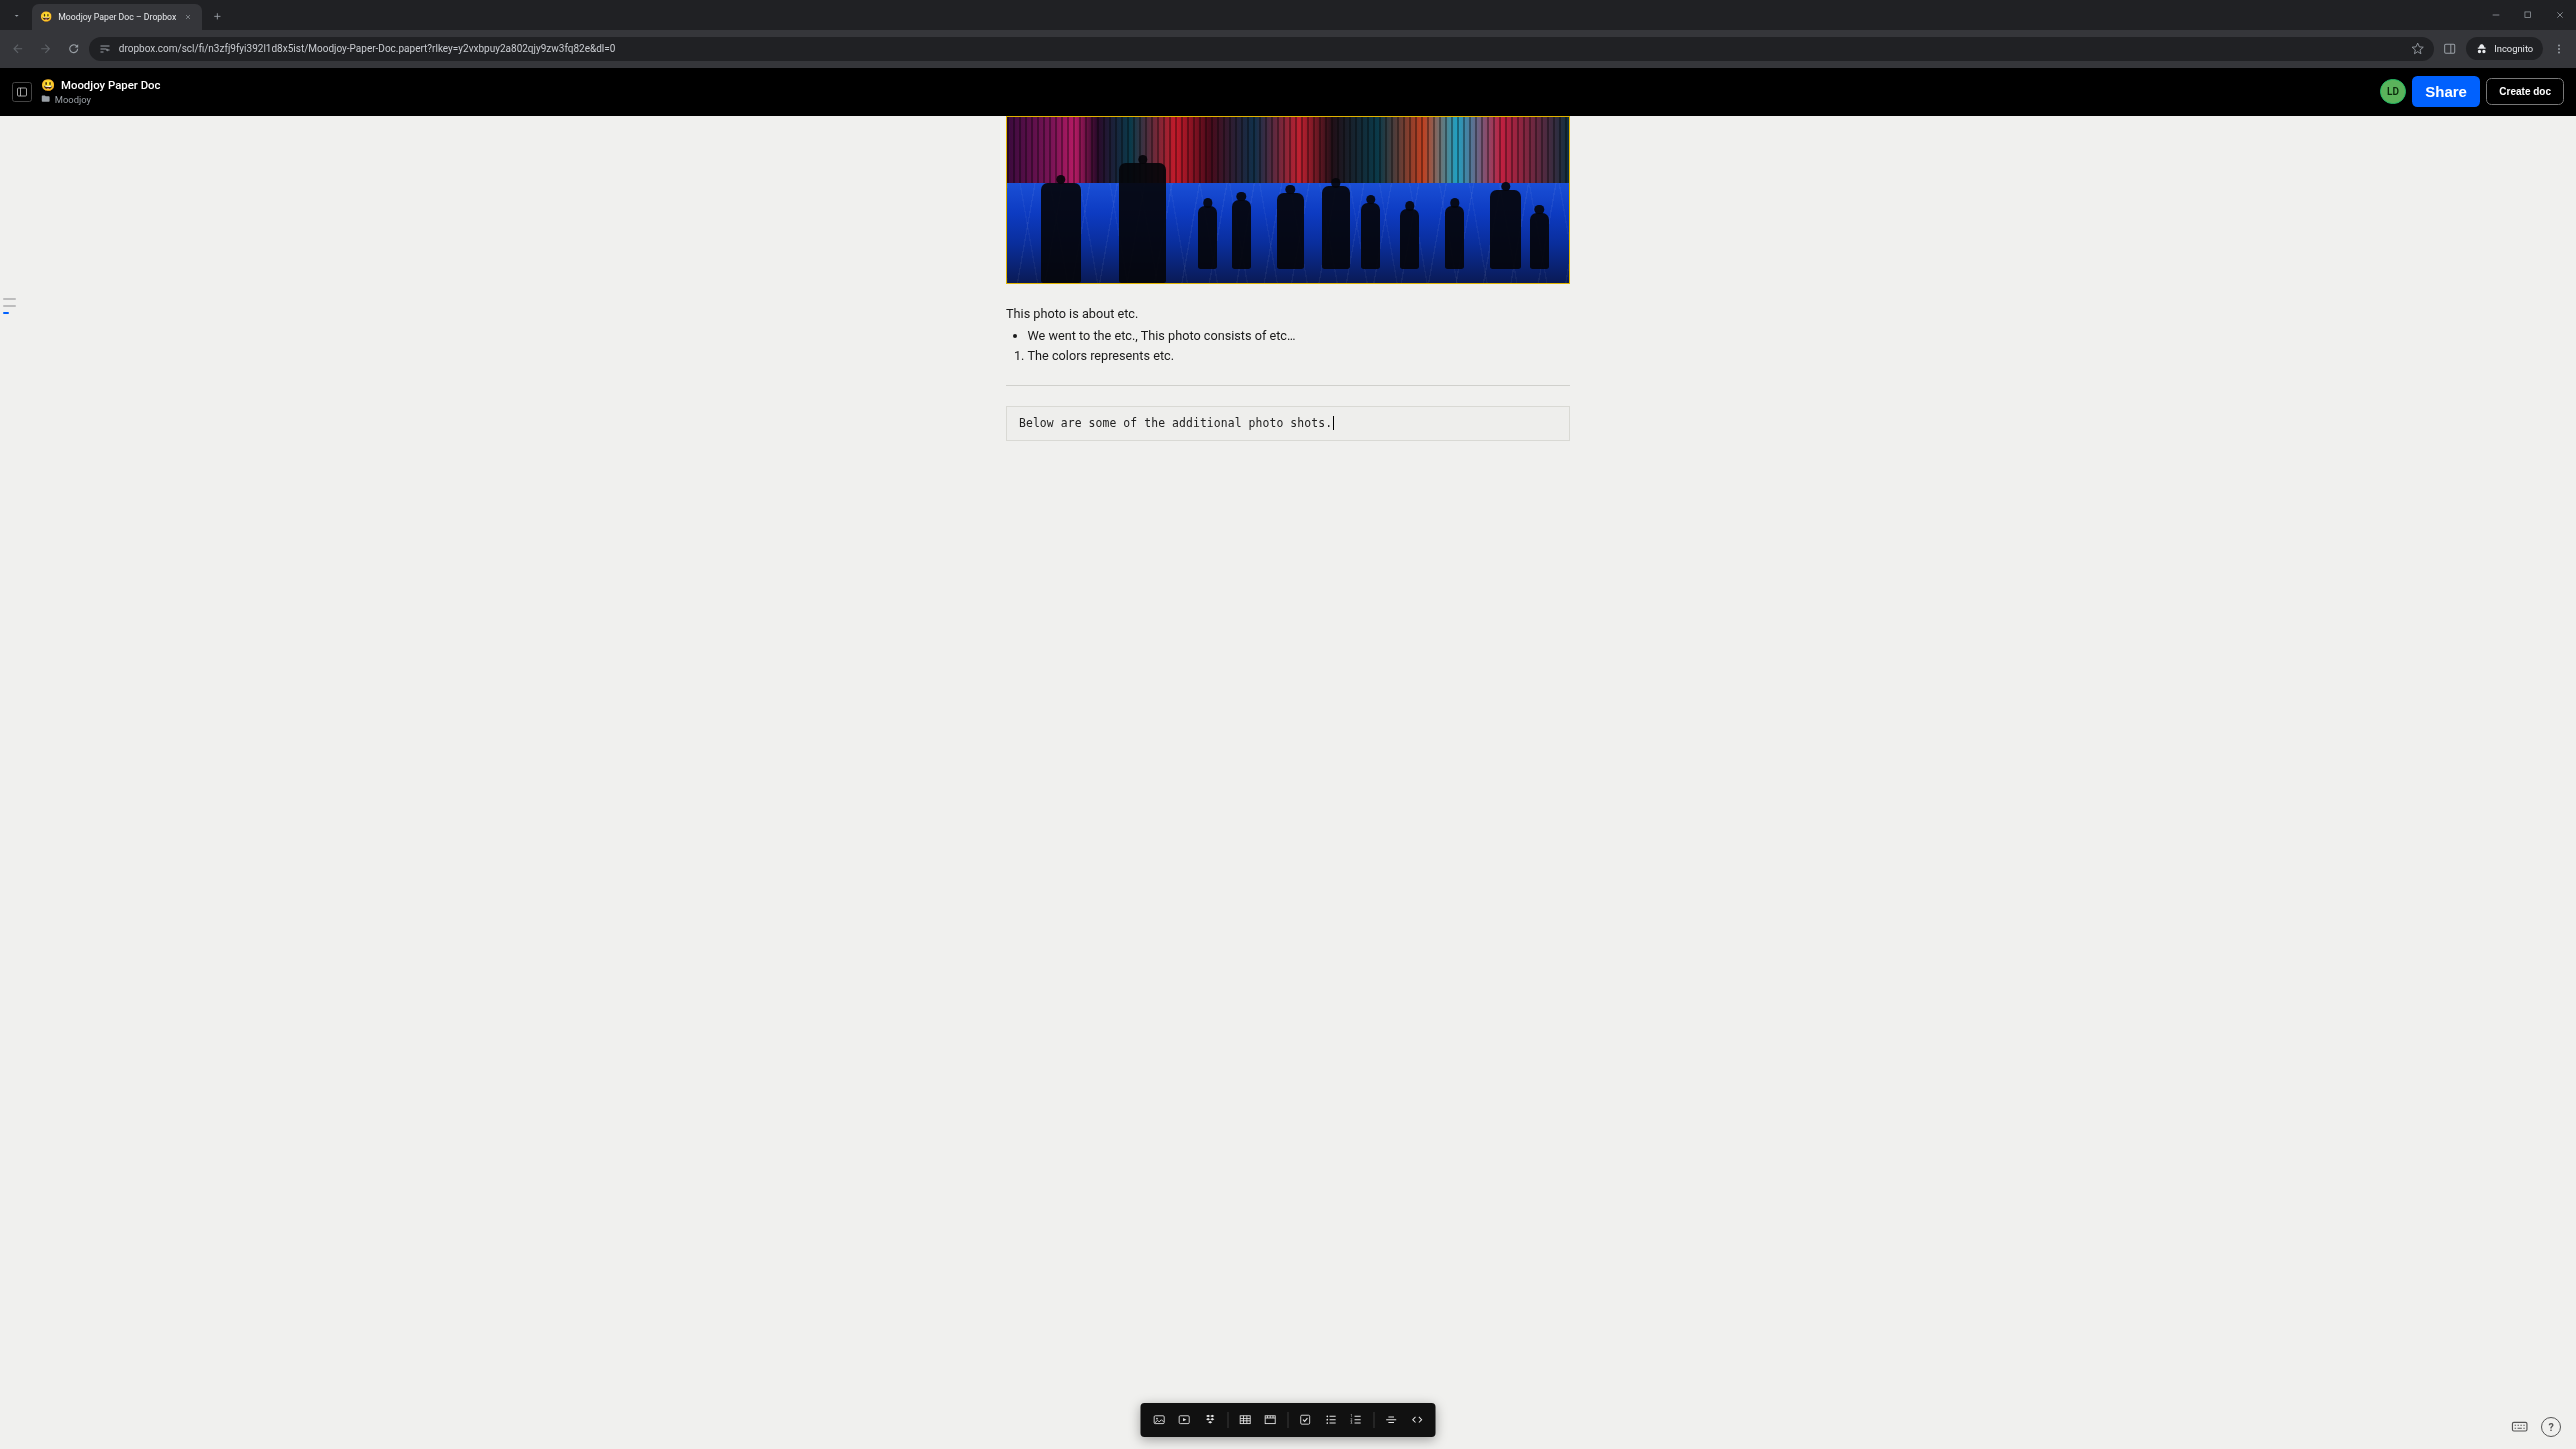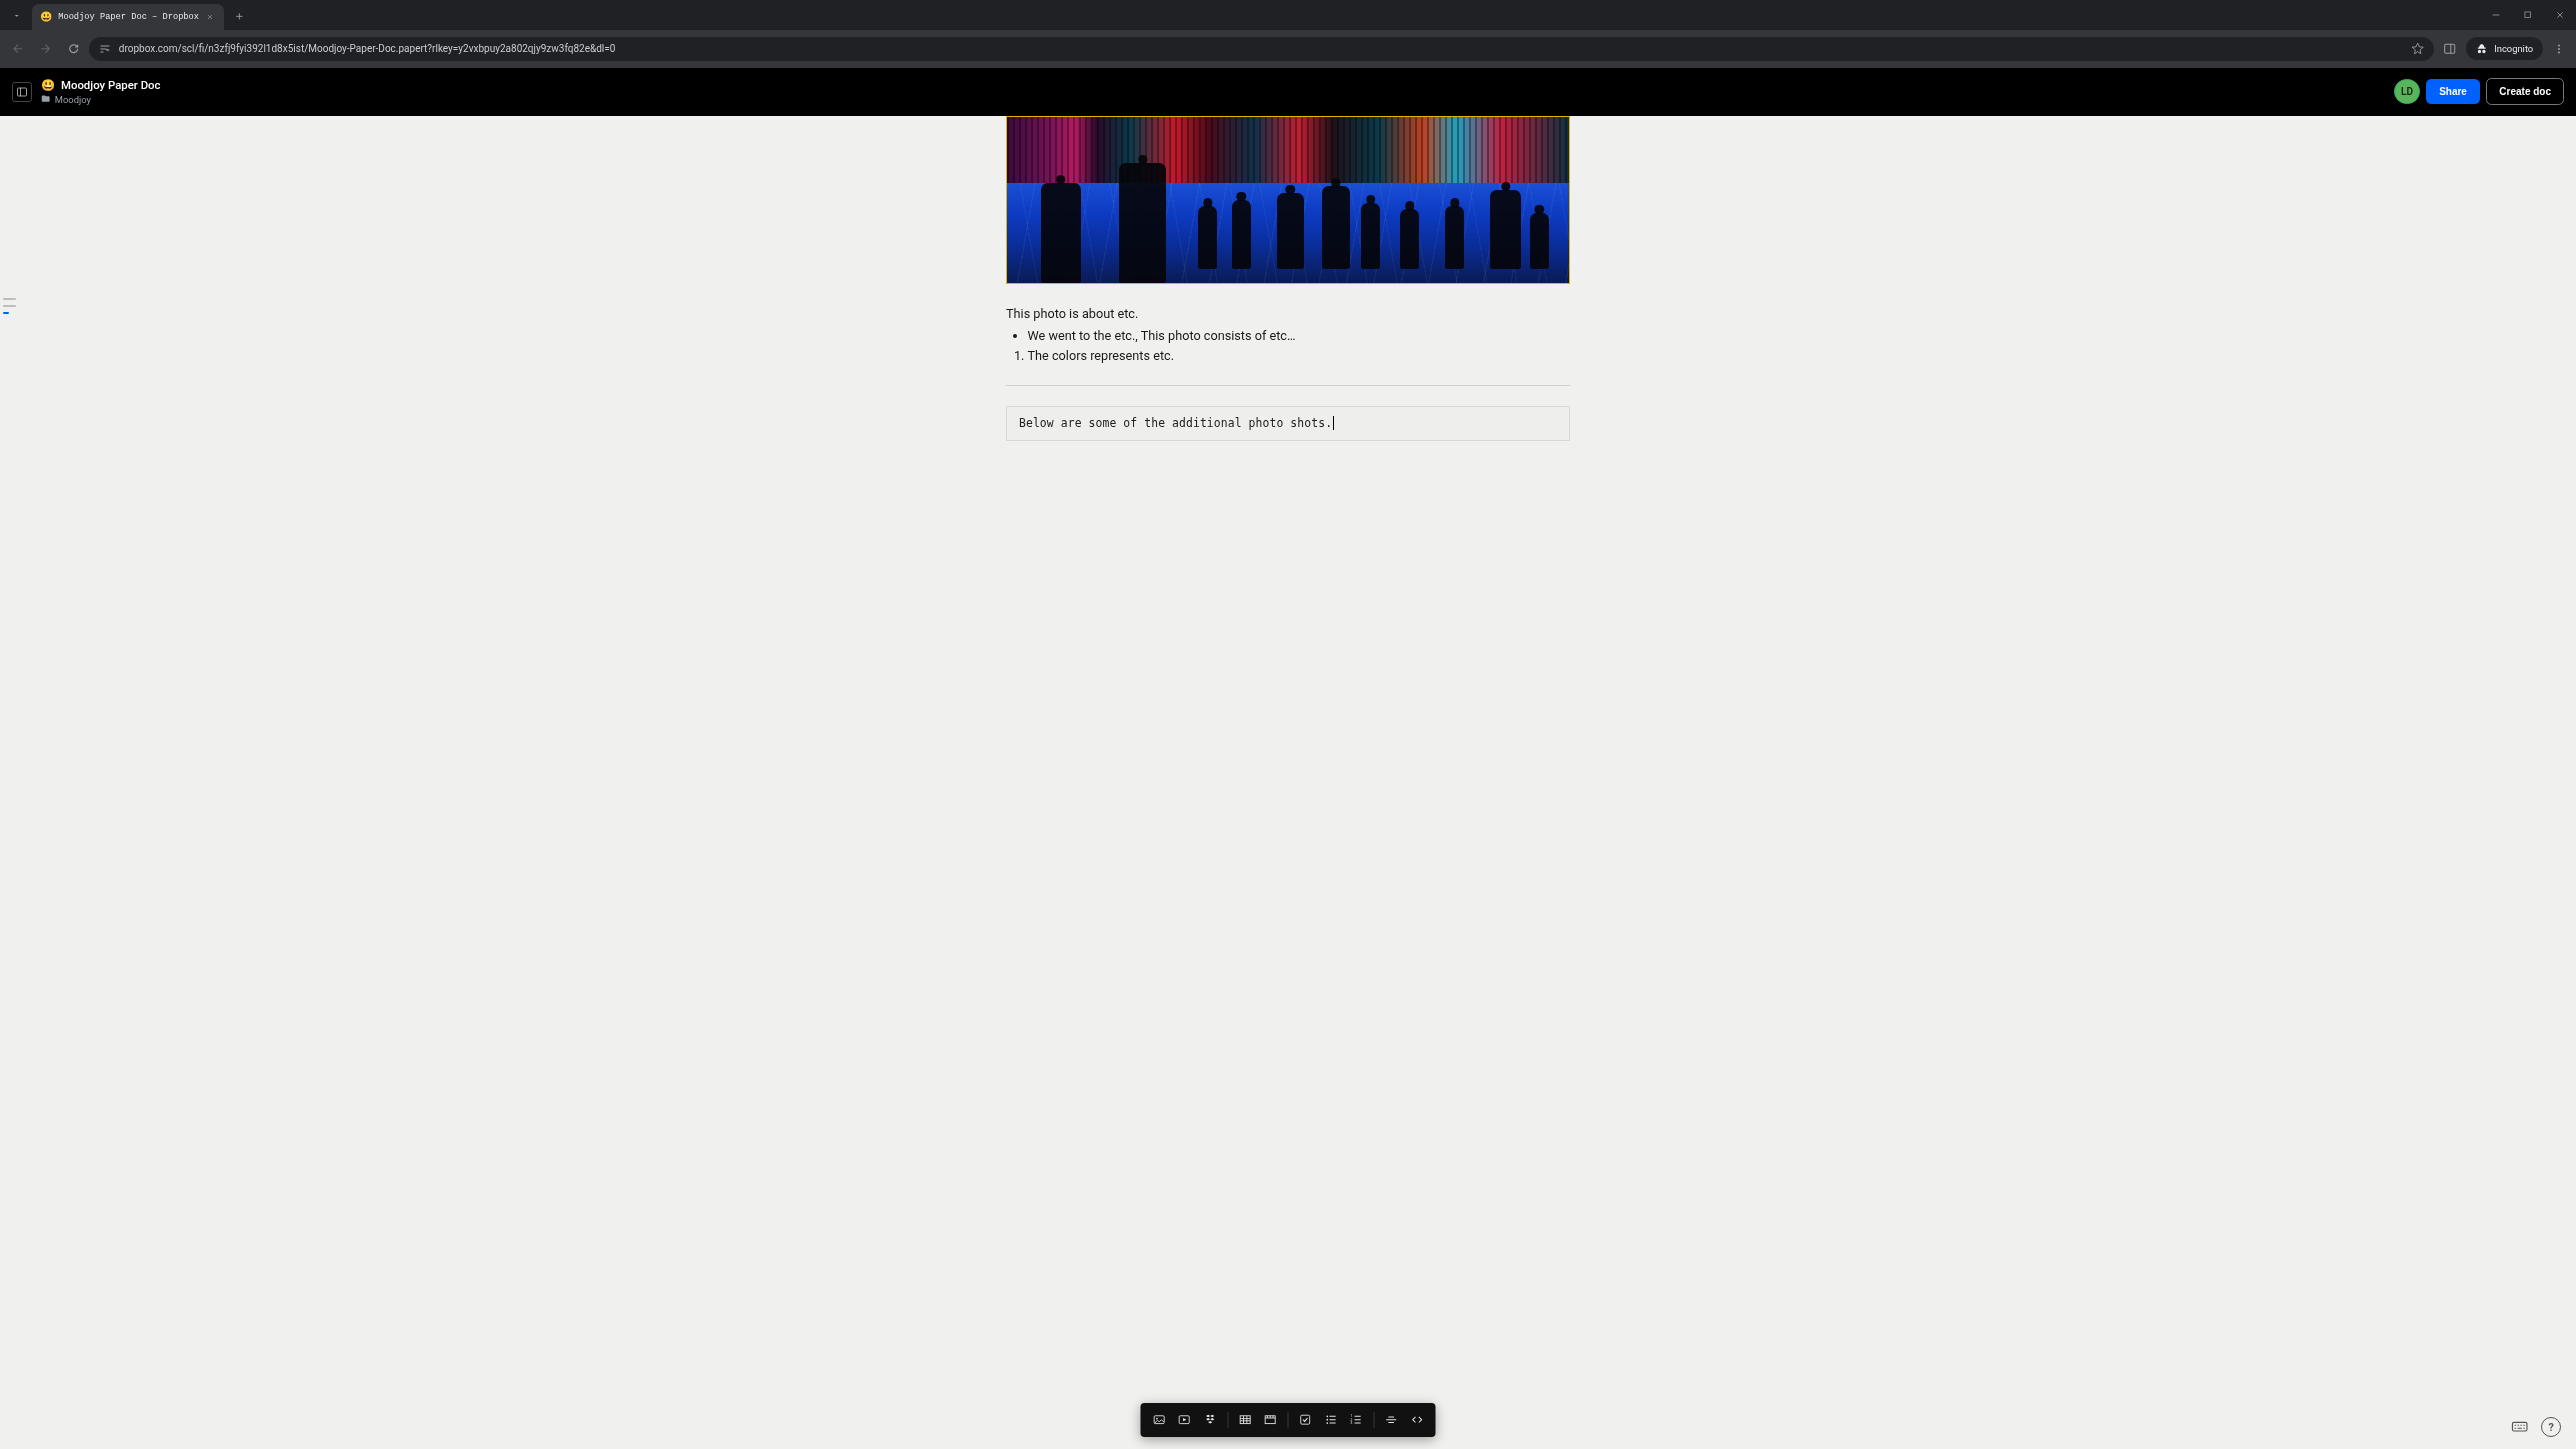--- a/index.html
+++ b/index.html
@@ -5,21 +5,21 @@
   * { margin: 0; padding: 0; box-sizing: border-box; }
   html, body { width: 100%; height: 100%; font-family: -apple-system, BlinkMacSystemFont, "Segoe UI", Roboto, sans-serif; overflow: hidden; }
   body { background: #202124; display: flex; flex-direction: column; }
 
   
   .browser-chrome { background: #202124; }
   .tab-strip { height: 29.5px; display: flex; align-items: flex-end; padding-left: 5.4px; }
   .tab-dropdown { width: 23px; height: 23px; display: flex; align-items: center; justify-content: center; color: #9aa0a6; border-radius: 50%; margin-right: 4px; margin-bottom: 2.7px; }
   .tab { background: #35363a; height: 25.5px; border-radius: 6.7px 6.7px 0 0; display: flex; align-items: center; padding: 0 8px; min-width: 161px; color: #e8eaed; font-size: 8.7px; gap: 5.4px; }
   .tab .favicon { font-size: 10px; }
-  .tab .tab-title { flex: 1; white-space: nowrap; overflow: hidden; text-overflow: ellipsis; font-family: Liberation Mono, monospace; }
+  .tab .tab-title { flex: 1; white-space: nowrap; overflow: hidden; text-overflow: ellipsis; }
   .tab .tab-close { color: #9aa0a6; width: 12px; height: 12px; display:flex; align-items:center; justify-content:center; border-radius: 50%; }
   .new-tab { width: 20px; height: 20px; display:flex; align-items:center; justify-content:center; color:#9aa0a6; margin-left: 5.4px; margin-bottom: 2.7px; }
   .window-controls { margin-left: auto; display: flex; gap: 0; margin-bottom: 2.7px; }
   .window-controls div { width: 32px; height: 24px; display:flex; align-items:center; justify-content:center; color:#9aa0a6; }
 
   .toolbar-row { background: #35363a; height: 38px; display: flex; align-items: center; padding: 0 5.4px; gap: 4px; }
   .nav-btn { width: 24px; height: 24px; display:flex; align-items:center; justify-content:center; color:#9aa0a6; border-radius: 50%; }
   .nav-btn.disabled { color: #5f6368; }
   .omnibox { flex: 1; background: #202124; border-radius: 13.4px; height: 24px; display:flex; align-items:center; padding: 0 9.4px; gap: 8px; color: #e8eaed; font-size: 10px; }
   .omnibox .site-info { color:#9aa0a6; display:flex; align-items:center; }
@@ -30,21 +30,21 @@
 
   
   .app-bar { background: #000; height: 48px; display:flex; align-items:center; padding: 0 12px; gap: 9.4px; color:#fff; }
   .sidebar-toggle { width: 20px; height: 20px; border:0.7px solid #444; border-radius:2.7px; display:flex; align-items:center; justify-content:center; color:#ccc; }
   .doc-meta { display:flex; flex-direction:column; gap:1.3px; }
   .doc-title-row { display:flex; align-items:center; gap:5.4px; font-size:11.4px; font-weight:500; }
   .doc-title-row .emoji { font-size:11.4px; }
   .breadcrumb-row { display:flex; align-items:center; gap:4px; color:#9aa0a6; font-size:9.4px; }
   .app-bar-right { margin-left:auto; display:flex; align-items:center; gap:6px; }
   .avatar { width:25.5px; height:25.5px; border-radius:50%; background:#5bb35b; color:#0b2a0b; display:flex; align-items:center; justify-content:center; font-weight:600; font-size:10px; border:1.3px solid #2b6; }
-  .share-btn { background:#0061fe; color:#fff; border:none; border-radius:5.4px; padding: 6.7px 13.4px; font-size:10px; font-weight:600; }
+  .share-btn { background:#0061fe; color:#fff; border:none; border-radius:5.4px; padding: 6.7px 13.4px; font-size:15px; font-weight:600; }
   .create-btn { background:transparent; color:#fff; border:0.7px solid #777; border-radius:5.4px; padding: 6.7px 12px; font-size:10px; font-weight:600; }
 
   
   .content-wrap { flex:1; background:#f0f0ee; position:relative; overflow:hidden; }
   .content-scroll { position:absolute; inset:0; overflow-y:scroll; }
   .content-inner { width: 564px; margin: 0 auto; padding-bottom: 81px; }
 
   
   .outline-indicator { position:absolute; left:2.7px; top:182px; display:flex; flex-direction:column; gap:5.4px; }
   .outline-indicator .dash { width:13.4px; height:2px; background:#bdbdbd; border-radius:1.3px; }

